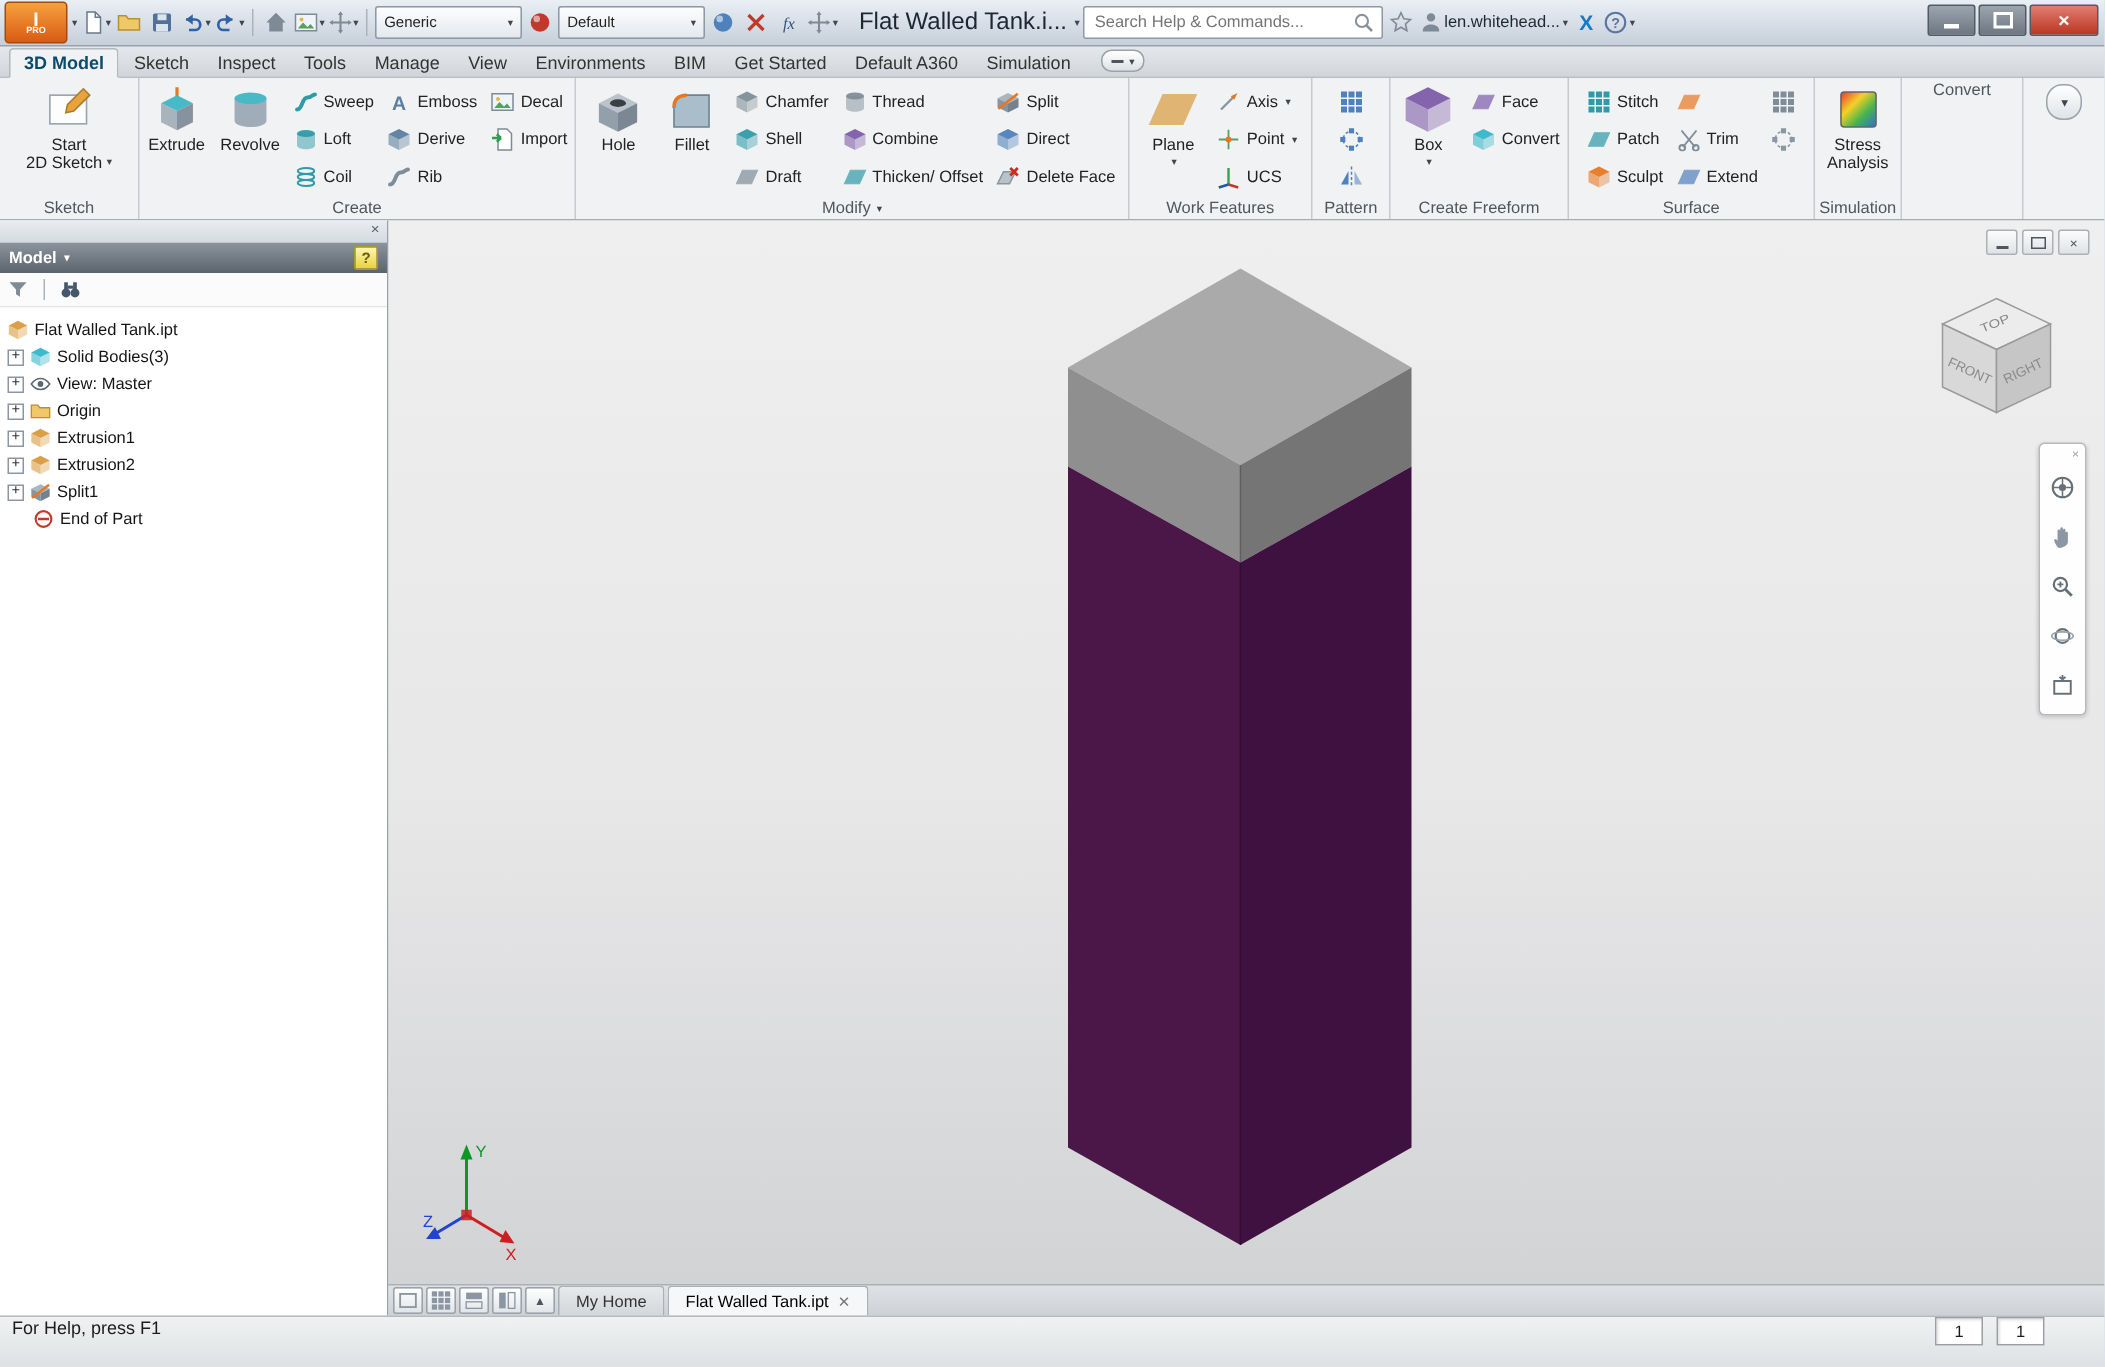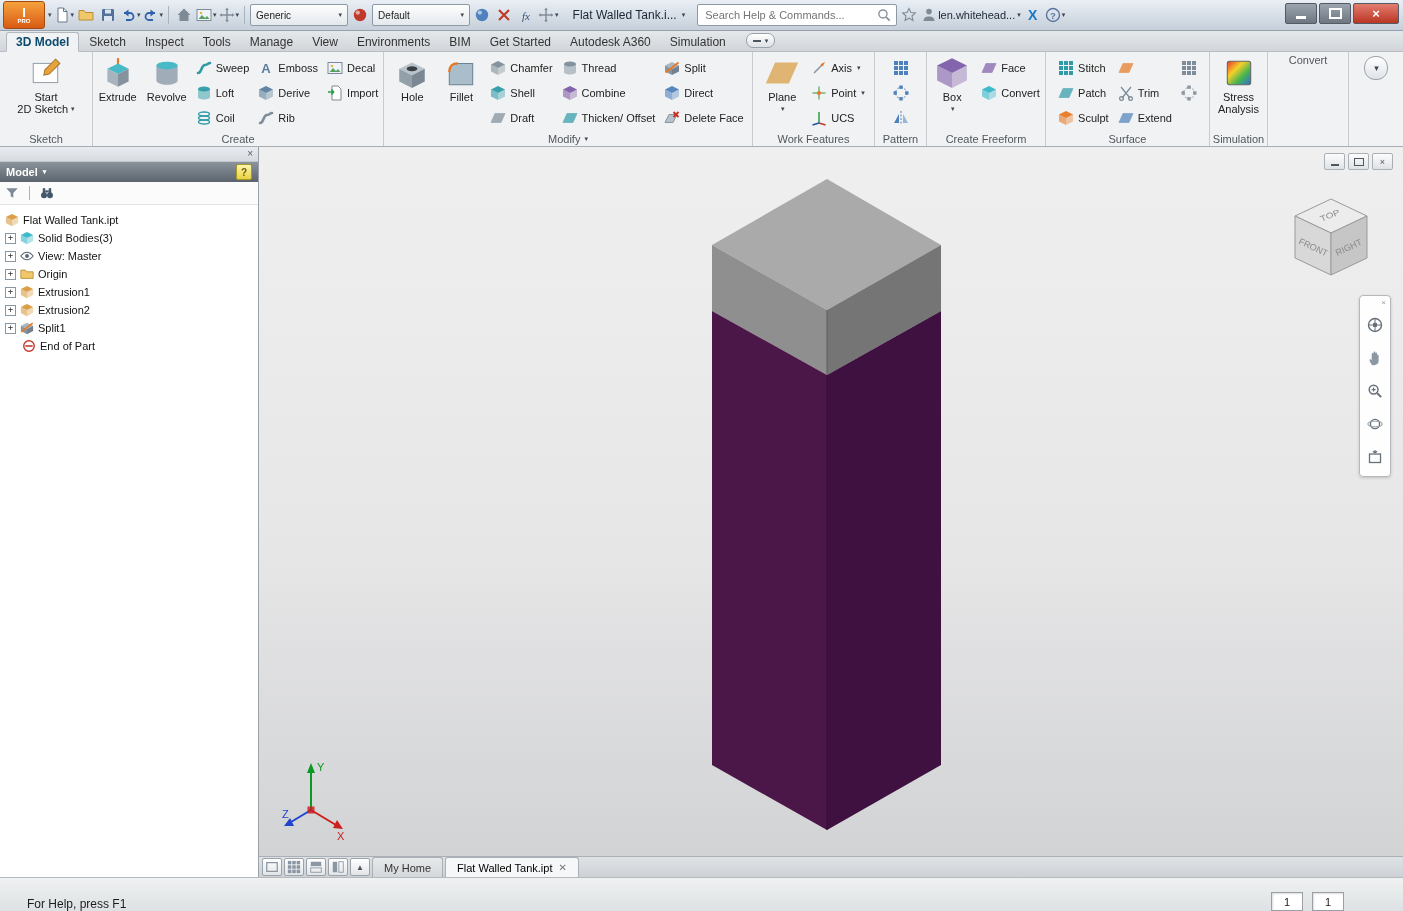--- a/index.html
+++ b/index.html
@@ -8,22 +8,22 @@
 
   
   .titlebar{height:30px;display:flex;align-items:center;gap:2px;padding:0 3px;background:linear-gradient(#eaeff5,#c6cfda);border-bottom:1px solid #97a1ad;position:relative;flex:none}
   .app-btn{width:40px;height:26px;background:linear-gradient(#f5a13d,#d95b14);border:1px solid #a34a10;border-radius:3px;display:flex;flex-direction:column;align-items:center;justify-content:center;color:#fff;font-weight:bold;flex:none}
   .app-btn .big{font-size:13px;line-height:11px}.app-btn .sub{font-size:6px;line-height:6px}
   .qbtn{height:22px;min-width:20px;display:flex;align-items:center;justify-content:center;border-radius:2px;flex:none}
   .dd{font-size:7px;color:#3c4752;margin-left:1px}
   .sep-v{width:1px;height:18px;background:#a9b3be;margin:0 3px;flex:none}
   .combo{height:20px;background:linear-gradient(#fdfdfd,#e4e9ee);border:1px solid #8d99a5;border-radius:2px;display:flex;align-items:center;padding:0 5px;gap:8px;justify-content:space-between;flex:none}
   .combo span.val{font-size:10px;color:#222}
-  .doc-title{font-size:12px;color:#1c2735;margin:0 2px 0 12px;white-space:nowrap}
-  .searchbox{height:20px;width:188px;background:#fff;border:1px solid #8d99a5;border-radius:2px;display:flex;align-items:center;padding:0 5px;gap:20px;margin-left:10px}
+  .doc-title{font-size:16px;color:#1c2735;margin:0 2px 0 12px;white-space:nowrap}
+  .searchbox{height:20px;width:188px;background:#fff;border:1px solid #8d99a5;border-radius:2px;display:flex;align-items:center;padding:0 5px;gap:20px;}
   .searchbox input{border:none;outline:none;flex:1;font-size:11px;color:#666;background:transparent;font-family:"Liberation Sans",sans-serif}
   .user{display:flex;align-items:center;gap:1px;font-size:11px;color:#1c2735;white-space:nowrap}
   .xlogo{font-weight:bold;color:#1779c4;font-size:14px}
   .winbtns{position:absolute;right:4px;top:3px;display:flex;gap:2px}
   .wbtn{width:30px;height:19px;border:1px solid #525a64;border-radius:2px;display:flex;align-items:center;justify-content:center;background:linear-gradient(#9ba5b0,#6d7681)}
   .wbtn.close{background:linear-gradient(#e37d6f,#ba3524);width:44px;color:#fff;font-size:13px;font-weight:bold;line-height:13px}
   .g-min{width:10px;height:3px;background:#fff;margin-top:8px}
   .g-max{width:9px;height:7px;border:2px solid #fff}
 
   
@@ -77,21 +77,21 @@
   .navx{font-size:8px;color:#9aa0a6;height:9px;line-height:9px;align-self:flex-end;margin-right:4px}
   .navbtn{width:26px;height:30px;display:flex;align-items:center;justify-content:center;border-radius:3px}
   .triad{position:absolute;left:22px;bottom:16px}
 
   .doctabbar{height:20px;background:linear-gradient(#dfe2e5,#cdd1d5);border-top:1px solid #aab0b6;display:flex;align-items:flex-end;gap:2px;padding:0 3px;flex:none}
   .dtbtn{width:18px;height:16px;margin-bottom:1px;display:flex;align-items:center;justify-content:center;border:1px solid #9aa2aa;background:linear-gradient(#ffffff,#e2e5e8);border-radius:2px}
   .dtab{height:19px;display:flex;align-items:center;gap:6px;padding:0 11px;font-size:11px;color:#333;border:1px solid #aab0b6;border-bottom:none;border-radius:3px 3px 0 0;background:linear-gradient(#e7e9eb,#d4d7da);white-space:nowrap}
   .dtab.active{background:#f6f7f8;color:#000}
   .tclose{font-size:10px;color:#777}
 
-  .statusbar{height:33px;background:linear-gradient(#eff1f2,#dee1e3);border-top:1px solid #b6babd;display:flex;align-items:flex-end;padding:0 27px;font-size:12px;color:#1c1c1c;flex:none}
+  .statusbar{height:33px;background:linear-gradient(#eff1f2,#dee1e3);border-top:1px solid #b6babd;display:flex;align-items:flex-start;padding:0 8px;font-size:12px;color:#1c1c1c;flex:none}
   .scells{margin-left:auto;margin-right:32px;display:flex;gap:9px}
   .scell{width:30px;height:17px;border:1px solid #9aa0a6;background:#fff;display:flex;align-items:center;justify-content:center;font-size:11px;box-shadow:inset 1px 1px 2px rgba(0,0,0,.14)}
 </style>
 </head>
 <body>
 
 <svg width="0" height="0" style="position:absolute" aria-hidden="true">
 <defs>
 <symbol id="s-cube" viewBox="0 0 16 16">
         <polygon points="8,1 15,4.5 8,8 1,4.5" fill="currentColor" opacity=".95"></polygon>
@@ -407,21 +407,21 @@
     <div class="tab">
         <span>Environments</span>
       </div>
     <div class="tab">
         <span>BIM</span>
       </div>
     <div class="tab">
         <span>Get Started</span>
       </div>
     <div class="tab">
-        <span>Autodesk A360</span>
+        <span>Default A360</span>
       </div>
     <div class="tab">
         <span>Simulation</span>
       </div>
     <div class="ribbon-min">
         <span class="bar"></span>
         <span class="dd">▾</span>
       </div>
   </div>
 

